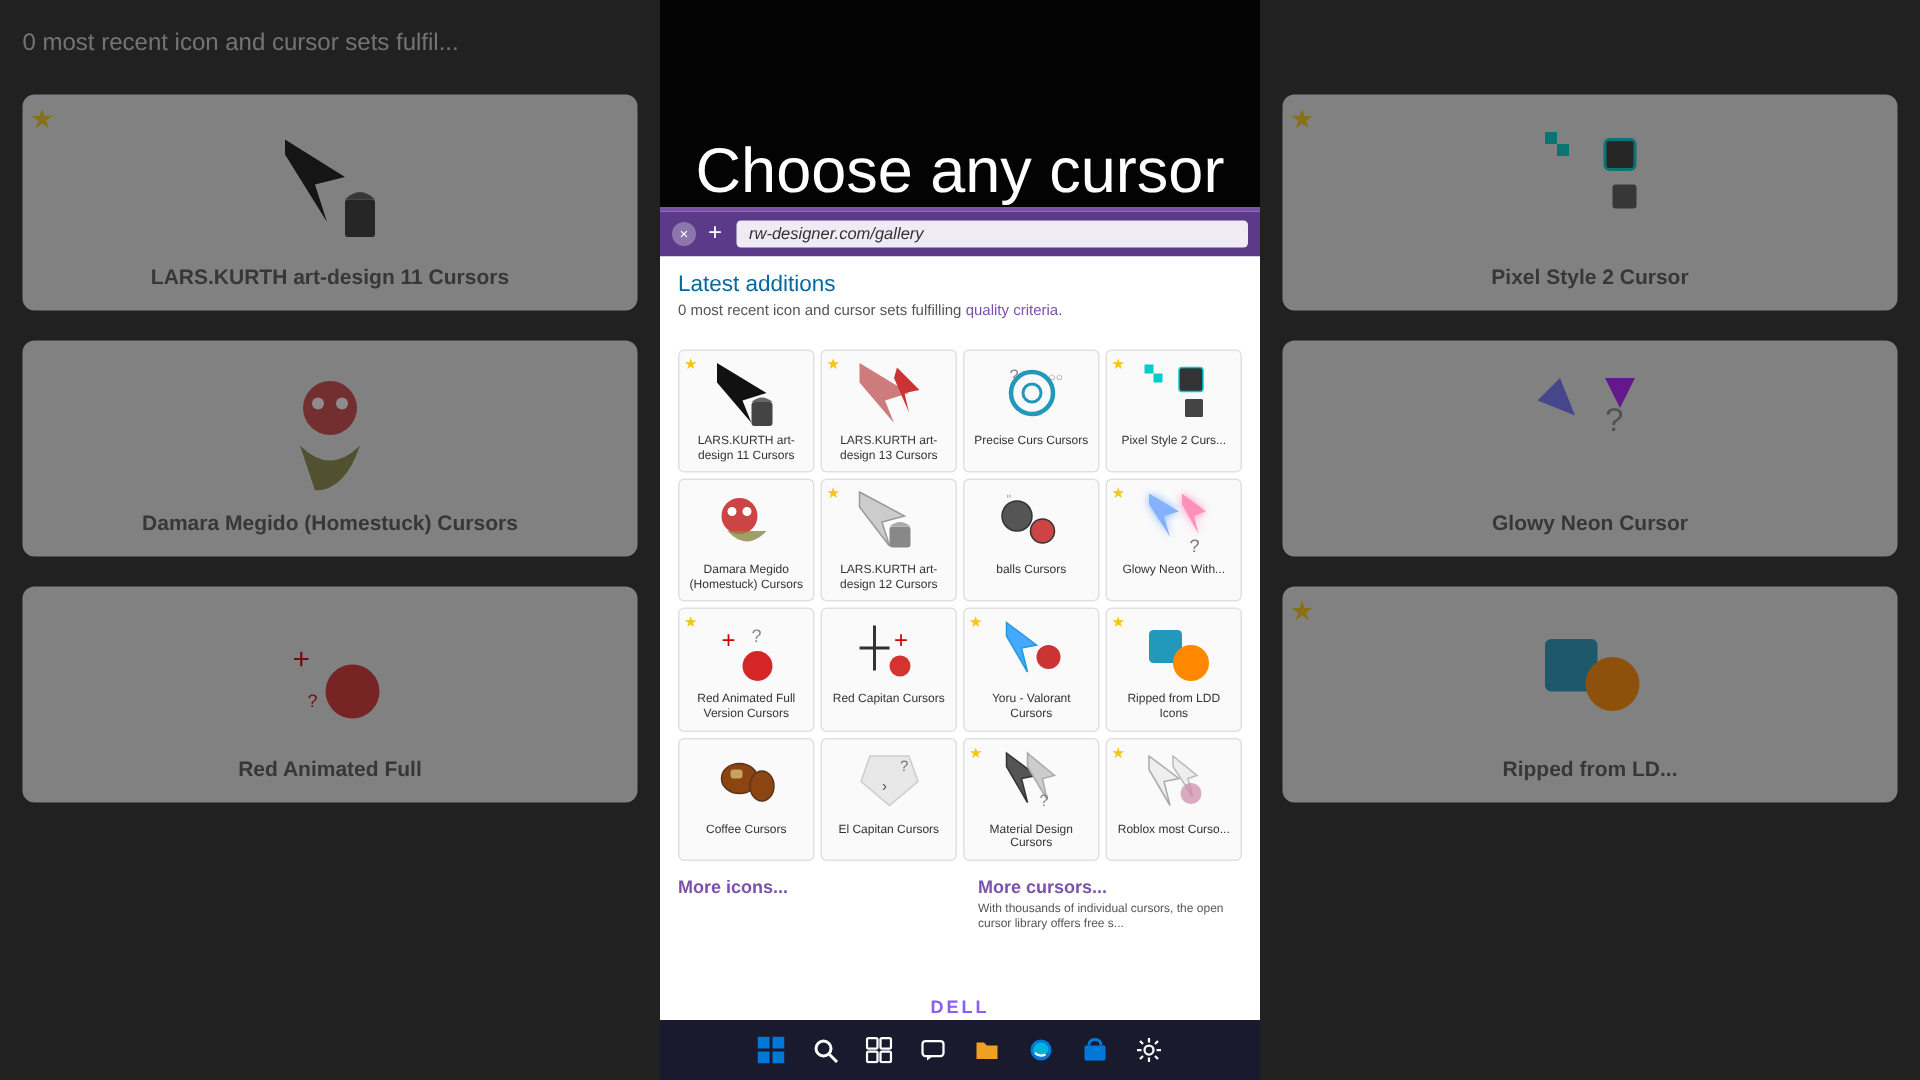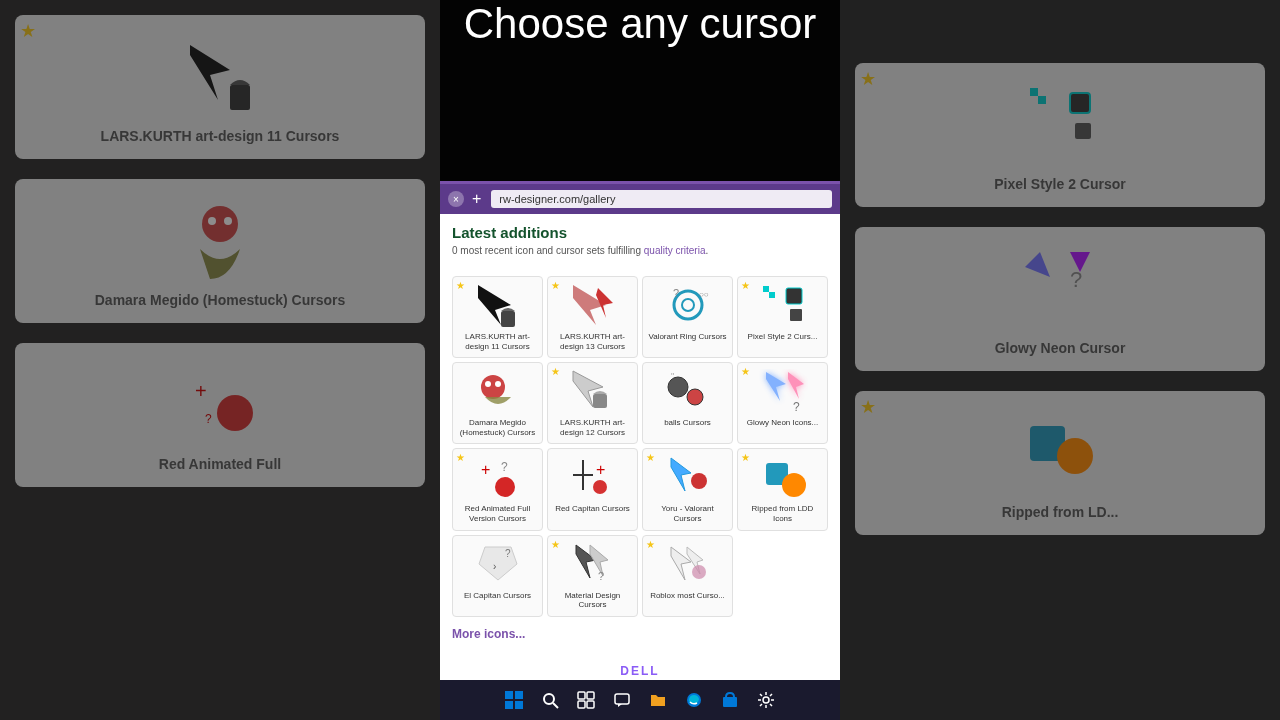--- a/index.html
+++ b/index.html
@@ -26,23 +26,23 @@
       top: 0;
       left: 440px;
       width: 400px;
       height: 100%;
       display: flex;
       flex-direction: column;
     }
 
     .title-bar {
       background: rgba(0,0,0,0.85);
-      height: 181px;
-      display: flex;
-      align-items: flex-start;
+      height: 138px;
+      display: flex;
+      align-items: flex-end;
       justify-content: center;
     }
 
     .title-text {
       color: white;
       font-size: 42px;
       font-weight: 400;
       text-align: center;
     }
 
@@ -92,33 +92,34 @@
       padding: 0 4px;
     }
 
     .address-bar {
       background: rgba(255,255,255,0.9);
       border-radius: 3px;
       padding: 3px 8px;
       font-size: 11px;
       color: #333;
       flex: 1;
+      font-style: italic;
     }
 
     .browser-content {
       padding: 10px 12px;
       overflow: hidden;
       flex: 1;
       background: #fff;
     }
 
     .section-title {
       font-size: 15px;
-      font-weight: bold;
-      color: #14532d;
+      font-weight: normal;
+      color: #0369a1;
       margin-bottom: 4px;
     }
 
     .section-desc {
       font-size: 10px;
       color: #555;
       margin-bottom: 20px;
     }
 
     .quality-link {
@@ -266,20 +267,21 @@
       font-weight: 600;
     }
 
   </style>
 </head>
 <body>
 
 <div class="bg-section">
 
   <div class="bg-panel" style="background:#2a2828;">
+    <div style="color:#ccc;font-size:16px;padding:5px 0;">0 most recent icon and cursor sets fulfil...</div>
     <div class="bg-card-item">
       <span class="star-icon">★</span>
       <div class="bg-card-icon">
         <svg viewBox="0 0 80 80" width="80" height="80">
           <polygon points="10,10 50,35 30,40 38,65 10,20" fill="#111" stroke="none"></polygon>
           <rect x="50" y="50" width="20" height="25" rx="2" fill="#333"></rect>
           <path d="M50,50 Q60,40 70,50" fill="#555"></path>
         </svg>
       </div>
       <div class="bg-card-text">LARS.KURTH art-design 11 Cursors</div>
@@ -394,21 +396,21 @@
         </div>
         <div class="cursor-card">
           <div class="cursor-thumb">
             <svg viewBox="0 0 50 45" width="50" height="45">
               <circle cx="25" cy="22" r="14" fill="none" stroke="#29b" stroke-width="3"></circle>
               <circle cx="25" cy="22" r="6" fill="none" stroke="#29b" stroke-width="2"></circle>
               <text x="10" y="14" font-size="11" fill="#888">?</text>
               <text x="36" y="14" font-size="8" fill="#888">○○</text>
             </svg>
           </div>
-          <div class="cursor-name">Valorant Ring Cursors</div>
+          <div class="cursor-name">Precise Curs Cursors</div>
         </div>
         <div class="cursor-card">
           <span class="star">★</span>
           <div class="cursor-thumb">
             <svg viewBox="0 0 50 45" width="50" height="45">
               <rect x="5" y="3" width="6" height="6" fill="#0cc"></rect>
               <rect x="11" y="9" width="6" height="6" fill="#0cc"></rect>
               <rect x="28" y="5" width="16" height="16" rx="2" fill="#333" stroke="#0cc" stroke-width="1"></rect>
               <rect x="32" y="26" width="12" height="12" rx="1" fill="#444"></rect>
             </svg>
@@ -450,21 +452,21 @@
         </div>
         <div class="cursor-card">
           <span class="star">★</span>
           <div class="cursor-thumb">
             <svg viewBox="0 0 50 45" width="50" height="45">
               <polygon points="8,3 28,15 18,18 22,32 8,10" fill="#7af" opacity="0.9" style="filter:drop-shadow(0 0 3px #7af)"></polygon>
               <polygon points="30,3 46,15 38,18 41,30 30,10" fill="#f7a" opacity="0.8" style="filter:drop-shadow(0 0 3px #f7a)"></polygon>
               <text x="35" y="42" font-size="12" fill="#777">?</text>
             </svg>
           </div>
-          <div class="cursor-name">Glowy Neon Icons...</div>
+          <div class="cursor-name">Glowy Neon With...</div>
         </div>
 
         <div class="cursor-card">
           <span class="star">★</span>
           <div class="cursor-thumb">
             <svg viewBox="0 0 50 45" width="50" height="45">
               <text x="8" y="20" font-size="16" fill="#c00">+</text>
               <text x="28" y="16" font-size="12" fill="#888">?</text>
               <circle cx="32" cy="32" r="10" fill="#c00" opacity="0.85"></circle>
             </svg>
@@ -499,20 +501,30 @@
               <rect x="8" y="8" width="22" height="22" rx="3" fill="#29b"></rect>
               <circle cx="36" cy="30" r="12" fill="#f80"></circle>
             </svg>
           </div>
           <div class="cursor-name">Ripped from LDD Icons</div>
         </div>
 
         <div class="cursor-card">
           <div class="cursor-thumb">
             <svg viewBox="0 0 50 45" width="50" height="45">
+              <ellipse cx="20" cy="20" rx="12" ry="10" fill="#8b4513" stroke="#5c3317" stroke-width="1"></ellipse>
+              <rect x="14" y="14" width="8" height="6" rx="2" fill="#c8a060"></rect>
+              <ellipse cx="35" cy="25" rx="8" ry="10" fill="#8b4513" stroke="#5c3317" stroke-width="1"></ellipse>
+            </svg>
+          </div>
+          <div class="cursor-name">Coffee Cursors</div>
+        </div>
+        <div class="cursor-card">
+          <div class="cursor-thumb">
+            <svg viewBox="0 0 50 45" width="50" height="45">
               <polygon points="12,5 38,5 44,22 25,38 6,22" fill="#e8e8e8" stroke="#ccc" stroke-width="1"></polygon>
               <text x="20" y="28" font-size="10" fill="#555">›</text>
               <text x="32" y="15" font-size="10" fill="#777">?</text>
             </svg>
           </div>
           <div class="cursor-name">El Capitan Cursors</div>
         </div>
         <div class="cursor-card">
           <span class="star">★</span>
           <div class="cursor-thumb">
@@ -533,20 +545,24 @@
               <circle cx="36" cy="30" r="7" fill="#c8a" opacity="0.7"></circle>
             </svg>
           </div>
           <div class="cursor-name">Roblox most Curso...</div>
         </div>
       </div>
 
       <div class="more-section">
         <div class="more-block">
           <div class="more-title">More icons...</div>
+        </div>
+        <div class="more-block">
+          <div class="more-title">More cursors...</div>
+          <div class="more-desc">With thousands of individual cursors, the open cursor library offers free s...</div>
         </div>
       </div>
     </div>
 
     <div class="taskbar">
       <div class="taskbar-icon">
         <svg width="18" height="18" viewBox="0 0 18 18">
           <rect x="0" y="0" width="8" height="8" fill="#0078d7"></rect>
           <rect x="10" y="0" width="8" height="8" fill="#0078d7"></rect>
           <rect x="0" y="10" width="8" height="8" fill="#0078d7"></rect>

